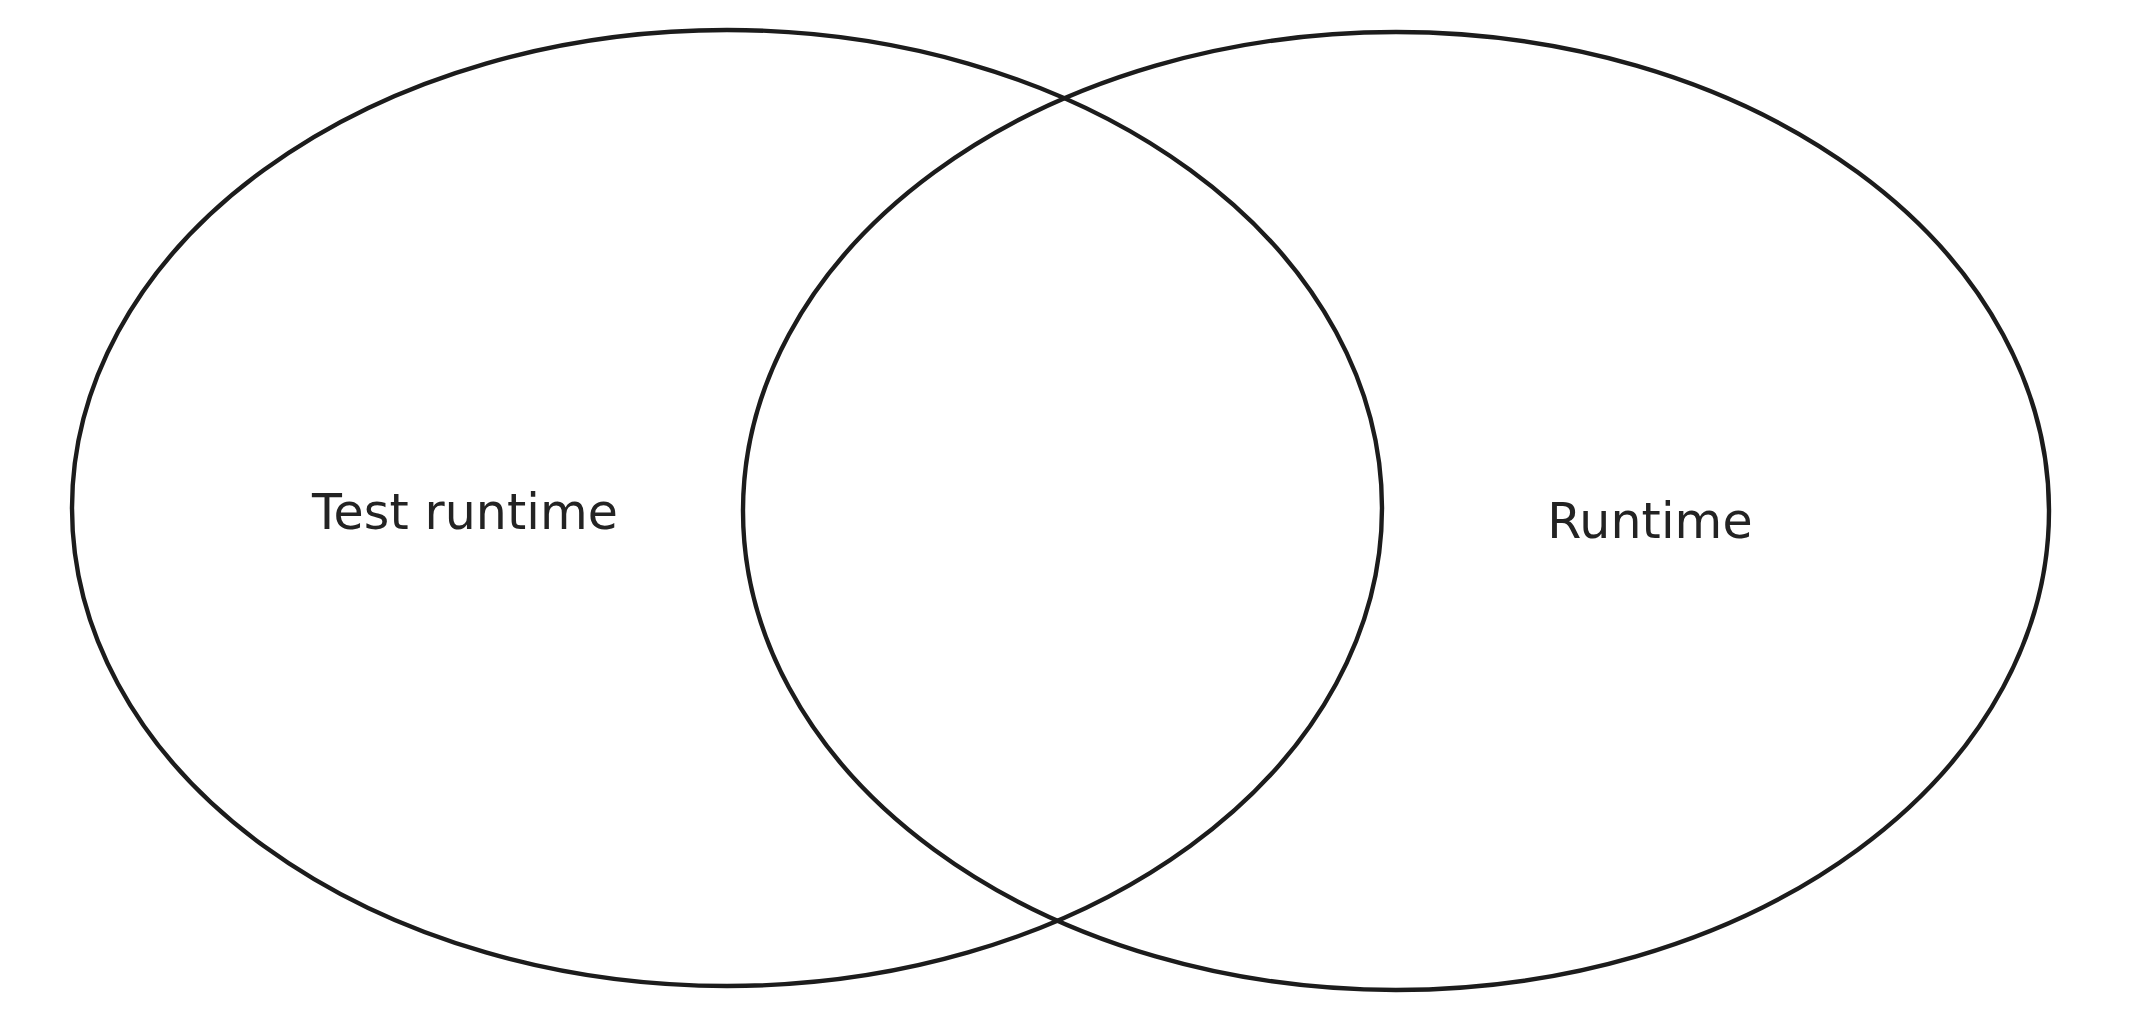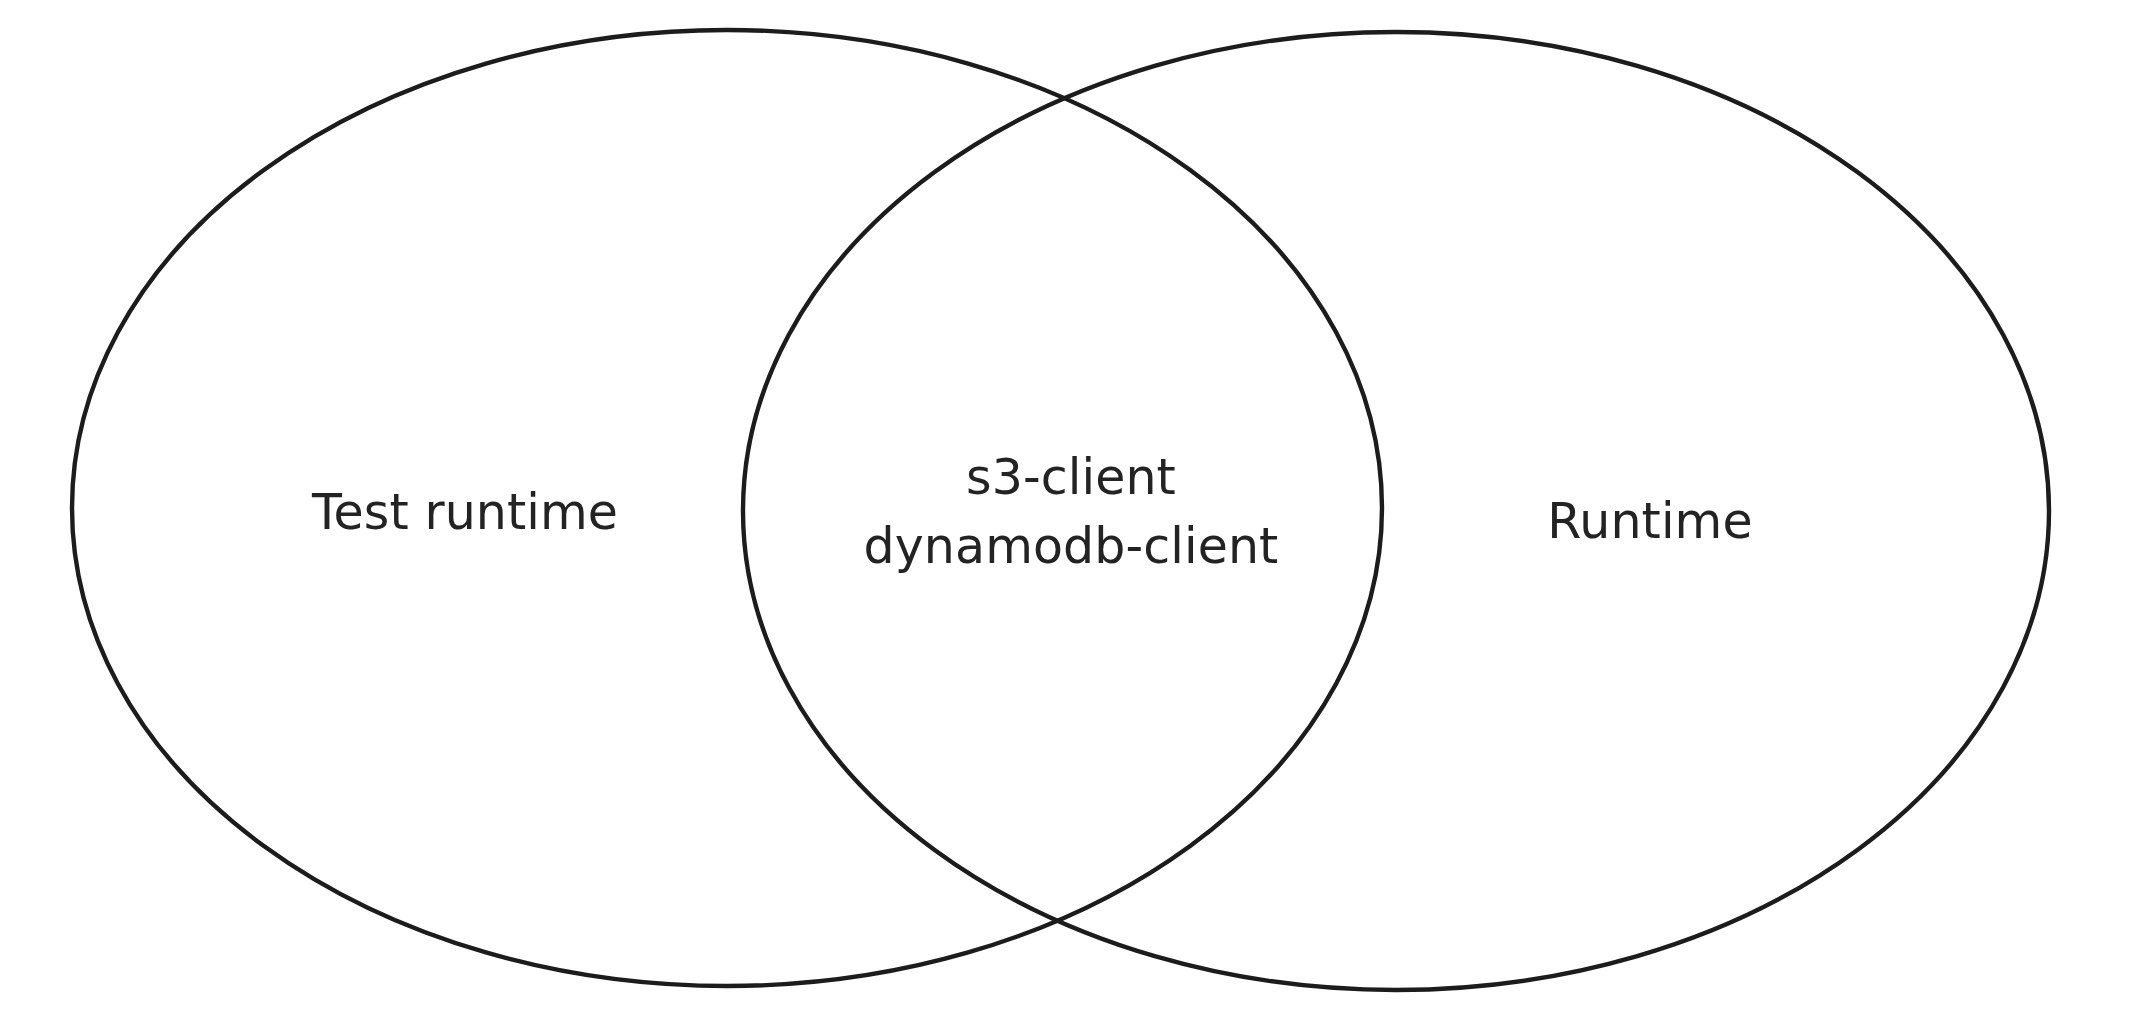--- a/index.html
+++ b/index.html
@@ -59,22 +59,18 @@
 
   <svg id="venn-svg" viewBox="0 0 2138 1032" xmlns="http://www.w3.org/2000/svg">
     <ellipse class="set-ellipse" cx="727" cy="508" rx="655" ry="478" style="stroke: rgb(28, 28, 28);"></ellipse>
     <ellipse class="set-ellipse" cx="1396" cy="511" rx="653" ry="479" style="stroke: rgb(28, 28, 28);"></ellipse>
   </svg>
 
   <div class="region-label" id="label-left" style="color: rgb(35, 35, 35);">
     <span class="label-line">Test runtime</span>
   </div>
 
-  <div class="region-label" id="label-center" style="color: rgb(35, 35, 35);">
-    <span class="label-line">s3-client</span>
-    <span class="label-line">dynamodb-client</span>
-  </div>
 
   <div class="region-label" id="label-right" style="color: rgb(35, 35, 35);">
     <span class="label-line">Runtime</span>
   </div>
 
 </div>
 
 </body></html>

